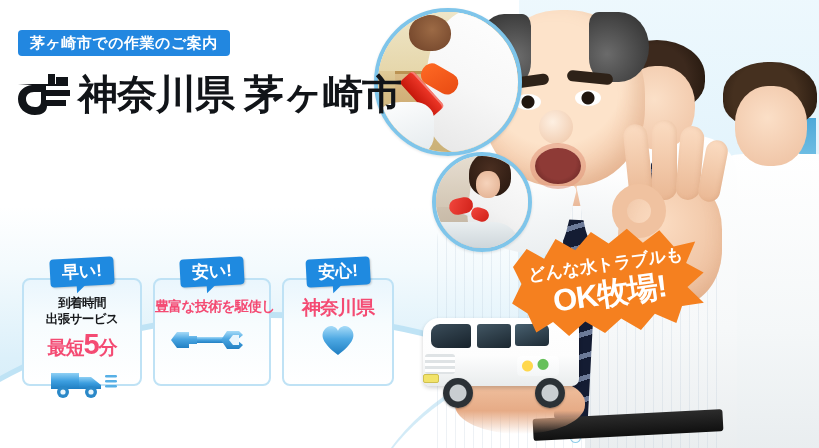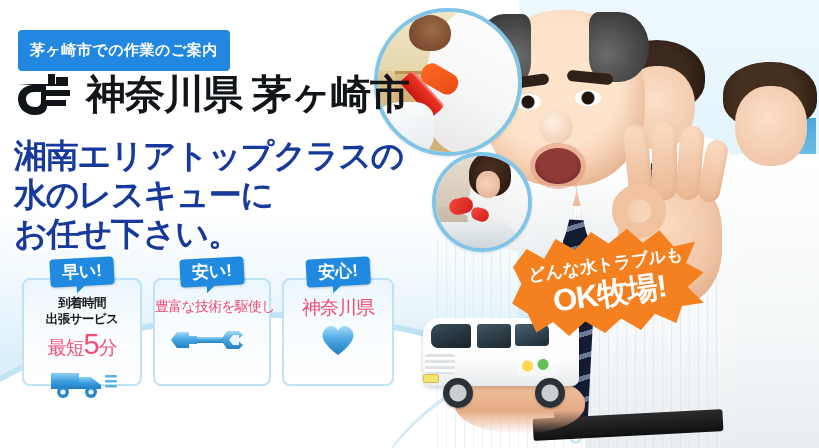--- a/index.html
+++ b/index.html
@@ -61,34 +61,34 @@
   }
   .bubble {
     position: absolute; border-radius: 50%;
     border: 1.5px solid rgba(110,190,225,.75);
     background: radial-gradient(circle at 35% 30%, rgba(255,255,255,.9), rgba(220,243,252,.25));
   }
 
   
   .city-badge {
     position: absolute; left: 18px; top: 30px;
-    height: 41px; padding: 0 12px;
+    height: 26px; padding: 0 12px;
     display: flex; align-items: center;
     background: #2287e0;
     border-radius: 4px;
     color: #ffffff;
     font-size: 15px; font-weight: bold;
     letter-spacing: .5px;
     white-space: nowrap;
   }
 
   
   .pref-row {
     position: absolute; left: 16px; top: 72px;
-    display: flex; align-items: center; gap: 12px;
+    display: flex; align-items: center; gap: 4px;
   }
   .pref-emblem { width: 58px; height: 44px; display:block; }
   .pref-name {
     font-size: 40px; font-weight: bold; color: #111418;
     letter-spacing: -1px; white-space: nowrap;
     line-height: 1;
   }
 
   
   .headline {
@@ -135,21 +135,21 @@
     border-left: 9px solid #1f8ae0;
     border-bottom: 8px solid transparent;
   }
   .card-sub {
     font-size: 12.5px; font-weight: bold; color: #17191c;
     line-height: 1.25; letter-spacing: -.6px;
     white-space: nowrap;
   }
   .card-main {
     margin-top: 2px;
-    font-size: 19px; font-weight: normal; color: #f44b73;
+    font-size: 19px; font-weight: bold; color: #f44b73;
     line-height: 1.05; letter-spacing: -1px;
     white-space: nowrap;
   }
   .card-main .big { font-size: 29px; }
   .card-main.small { font-size: 14px; line-height: 1.2; letter-spacing: -.8px; }
   .card-icon { margin-top: 3px; height: 36px; display:flex; align-items:flex-end; justify-content:center; }
 
   
   .photo {
     position: absolute;
@@ -489,25 +489,20 @@
   <div class="pref-row">
     <svg class="pref-emblem" viewBox="0 0 58 44">
       <path d="M2 12 L40 12 L40 5 L52 5 L52 14 L30 14 L30 18 L54 18 L54 24 L30 24 L30 28 L50 28
                L50 34 L31 34 C31 40 26 43 19 43 C9 43 2 36 2 27 C2 19 8 14 16 13 Z
                M18 20 C13 20 10 23 10 27 C10 32 14 35 19 35 C23 35 25 33 25 29 L25 20 Z" fill="#111418"></path>
       <rect x="32" y="2" width="7" height="10" fill="#111418"></rect>
     </svg>
     <div class="pref-name">神奈川県 茅ヶ崎市</div>
   </div>
 
-  <div class="headline">
-    <div>湘南エリアトップクラスの</div>
-    <div>水のレスキューに</div>
-    <div>お任せ下さい。</div>
-  </div>
 
   <div class="cards">
 
     <div class="card">
       <div class="tag">早い!</div>
       <div class="card-sub">
         <div>到着時間</div>
         <div>出張サービス</div>
       </div>
       <div class="card-main"><span>最短</span><span class="big">5</span><span>分</span></div>

